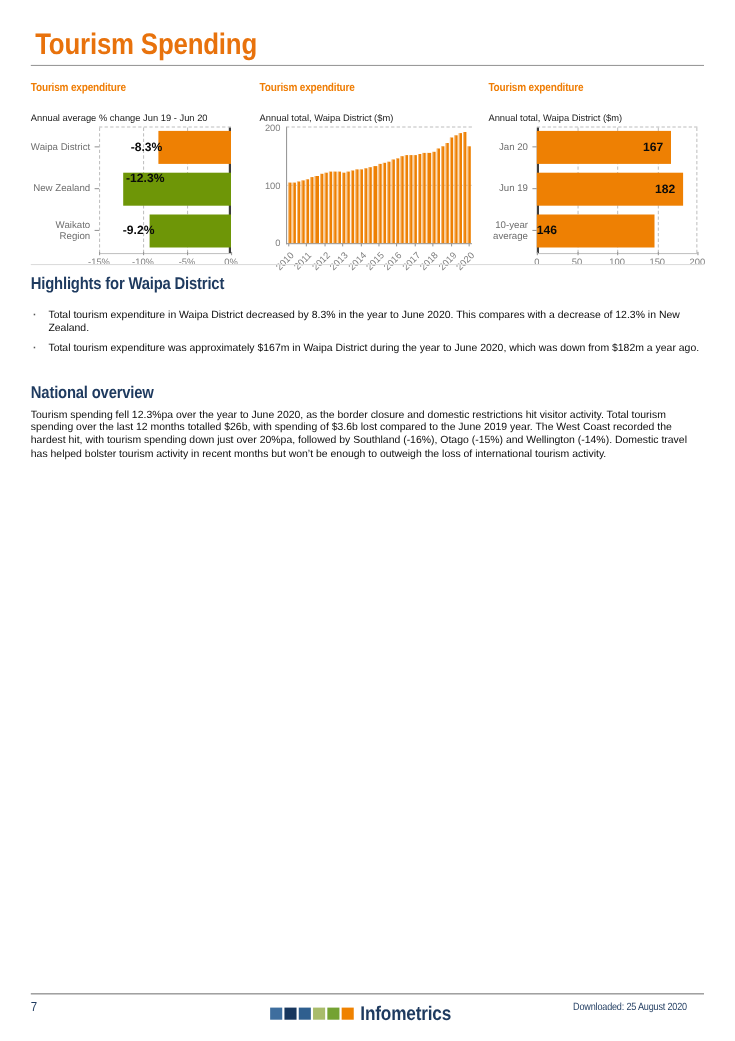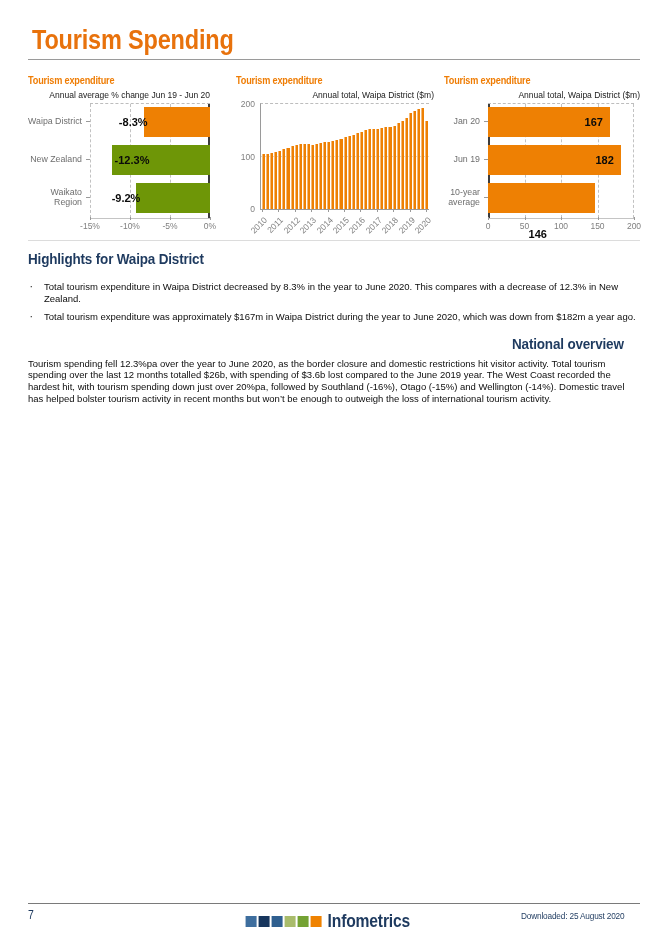--- a/index.html
+++ b/index.html
@@ -13,21 +13,21 @@
   .doc-title { position:absolute; left:32px; top:25px; font-size:27px; font-weight:bold; color:#E8720C; white-space:nowrap; }
   .title-rule { position:absolute; left:28px; top:59px; width:612px; height:0; border-top:1px solid #9a9a9a; }
 
   
   .charts { position:absolute; left:28px; top:75px; width:612px; height:162px; }
   .chart { position:absolute; top:0; }
   .chart-0 { left:0;   width:182px; }
   .chart-1 { left:208px; width:198px; }
   .chart-2 { left:416px; width:196px; }
   .chart-title { font-size:10.5px; font-weight:bold; color:#EF7D05; line-height:11px; white-space:nowrap; }
-  .chart-subtitle { font-size:8.5px; color:#1a1a1a; line-height:10px; margin-top:4px; white-space:nowrap;text-align:right; }
+  .chart-subtitle { font-size:8.5px; color:#1a1a1a; line-height:10px; margin-top:16px; white-space:nowrap; }
   .plot-wrap { position:relative; margin-top:3px; }
   .plot { position:absolute; top:0; border-top:1px dashed #bdbdbd; border-bottom:1px solid #c4c4c4; }
   .grid-v { position:absolute; top:0; bottom:0; width:0; border-left:1px dashed #c2c2c2; }
   .zero  { position:absolute; top:0; bottom:0; width:2px; background:#3c3c3c; }
   .bar   { position:absolute; }
   .vlab  { position:absolute; font-size:11px; font-weight:bold; color:#0a0a0a; white-space:nowrap; }
   .catlab{ position:absolute; left:0; display:flex; align-items:center; justify-content:flex-end;
            text-align:right; font-size:8.8px; color:#6e6e6e; line-height:10px; }
   .tick-v{ position:absolute; width:0; height:3px; border-left:1px solid #9a9a9a; }
   .tick-h{ position:absolute; width:4px; height:0; border-top:1px solid #9a9a9a; }
@@ -42,21 +42,21 @@
   .yearlab { position:absolute; width:32px; text-align:right; font-size:8.5px; color:#7f7f7f;
              transform:rotate(-45deg); transform-origin:100% 0; white-space:nowrap; }
 
   
   .charts-divider { position:absolute; left:28px; top:240px; width:612px; border-top:1px solid #dcdcdc; }
   .content { position:absolute; left:28px; top:250px; width:612px; }
   .sec-heading { font-size:15.5px; font-weight:bold; color:#1E3A5F; line-height:18px; margin:0; white-space:nowrap; }
   .bullets { margin-top:13px; }
   .bullet { display:flex; font-size:9.5px; line-height:11.6px; color:#0d0d0d; margin-bottom:7px; }
   .bullet-dot { width:14px; padding-left:2px; color:#555; font-weight:bold; flex:none; }
-  .nat-heading { margin-top:12px;text-align:right; }
+  .nat-heading { margin-top:26px; }
   .nat-body { margin-top:5px; font-size:9.5px; line-height:11.6px; color:#0d0d0d; }
 
   
   .footer { position:absolute; left:28px; top:903px; width:612px; border-top:1px solid #7a7a7a;
             display:flex; align-items:center; padding-top:4px; }
   .page-num { font-size:12px; color:#1E3A5F; }
   .brand { position:absolute; left:50%; transform:translateX(-50%); display:flex; align-items:center; top:7px; }
   .brand-squares { display:flex; gap:2px; margin-right:6px; }
   .brand-sq { width:11px; height:11px; }
   .brand-name { font-size:18px; font-weight:bold; color:#1E3A5F; }
@@ -76,21 +76,21 @@
       <div class="chart-subtitle">Annual average % change Jun 19 - Jun 20</div>
       <div class="plot-wrap" style="height: 142px;">
           <div class="plot" style="left: 62px; width: 120px; height: 114px;">
             <div class="grid-v" style="left: 0px;"></div>
             <div class="grid-v" style="left: 40px;"></div>
             <div class="grid-v" style="left: 80px;"></div>
             <div class="zero" style="left: 118px;"></div>
             <div class="bar" style="top: 3px; height: 30px; width: 66.4px; background: rgb(238, 128, 3); right: 0px;"></div>
             <div class="vlab" style="top: 3px; height: 30px; line-height: 30px; right: 62.4px;">-8.3%</div>
             <div class="bar" style="top: 41px; height: 30px; width: 98.4px; background: rgb(110, 150, 7); right: 0px;"></div>
-            <div class="vlab" style="top: 41px; height: 30px; line-height: 30px; left: 24.6px; text-align: right;">-12.3%</div>
+            <div class="vlab" style="top: 31px; height: 30px; line-height: 30px; left: 24.6px; text-align: right;">-12.3%</div>
             <div class="bar" style="top: 79px; height: 30px; width: 73.6px; background: rgb(110, 150, 7); right: 0px;"></div>
             <div class="vlab" style="top: 79px; height: 30px; line-height: 30px; right: 69.6px;">-9.2%</div>
           </div>
           <div class="tick-v" style="left: 62px; top: 114px;"></div>
           <div class="axlab" style="left: 42px; top: 118px;">-15%</div>
           <div class="tick-v" style="left: 102px; top: 114px;"></div>
           <div class="axlab" style="left: 82px; top: 118px;">-10%</div>
           <div class="tick-v" style="left: 142px; top: 114px;"></div>
           <div class="axlab" style="left: 122px; top: 118px;">-5%</div>
           <div class="tick-v" style="left: 182px; top: 114px;"></div>
@@ -188,21 +188,21 @@
             <div class="zero" style="left: 0px;"></div>
             <div class="grid-v" style="left: 36.5px;"></div>
             <div class="grid-v" style="left: 73px;"></div>
             <div class="grid-v" style="left: 109.5px;"></div>
             <div class="grid-v" style="left: 145px;"></div>
             <div class="bar" style="top: 3px; height: 30px; width: 121.91px; background: rgb(238, 128, 3); left: 0px;"></div>
             <div class="vlab" style="top: 3px; height: 17px; line-height: 30px; left: 0px; width: 114.91px; text-align: right;">167</div>
             <div class="bar" style="top: 41px; height: 30px; width: 132.86px; background: rgb(238, 128, 3); left: 0px;"></div>
             <div class="vlab" style="top: 41px; height: 30px; line-height: 30px; left: 0px; width: 125.86px; text-align: right;">182</div>
             <div class="bar" style="top: 79px; height: 30px; width: 106.58px; background: rgb(238, 128, 3); left: 0px;"></div>
-            <div class="vlab" style="top: 79px; height: 30px; line-height: 30px; left: 0px; width: 99.58px; text-align: center; margin-top: 36px;">146</div>
+            <div class="vlab" style="top: 79px; height: 30px; line-height: 30px; left: 0px; width: 99.58px; text-align: left;">146</div>
           </div>
           <div class="tick-v" style="left: 44px; top: 114px;"></div>
           <div class="axlab" style="left: 24px; top: 118px;">0</div>
           <div class="tick-v" style="left: 80.5px; top: 114px;"></div>
           <div class="axlab" style="left: 60.5px; top: 118px;">50</div>
           <div class="tick-v" style="left: 117px; top: 114px;"></div>
           <div class="axlab" style="left: 97px; top: 118px;">100</div>
           <div class="tick-v" style="left: 153.5px; top: 114px;"></div>
           <div class="axlab" style="left: 133.5px; top: 118px;">150</div>
           <div class="tick-v" style="left: 190px; top: 114px;"></div>

